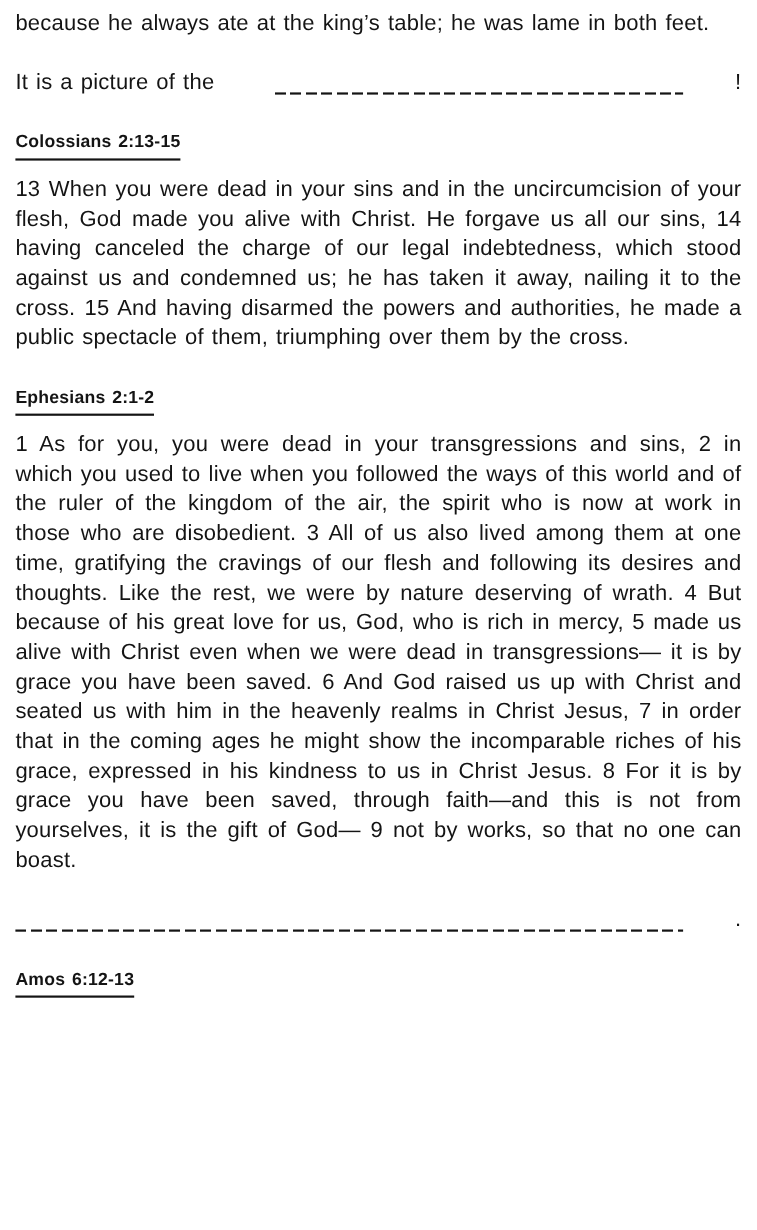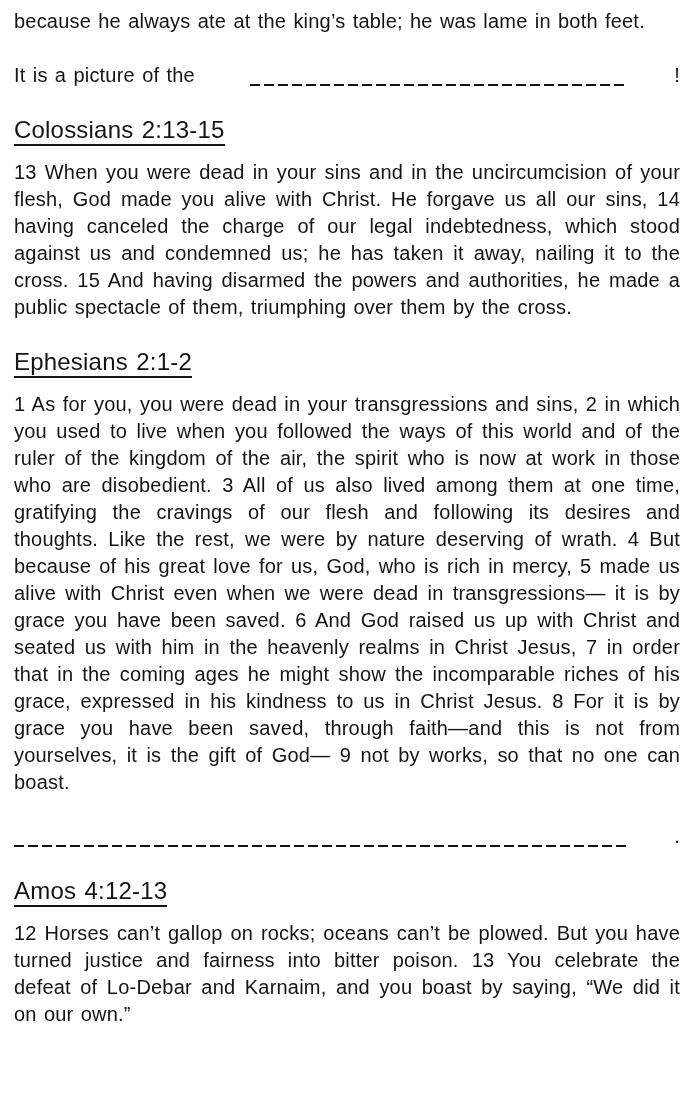--- a/index.html
+++ b/index.html
@@ -9,40 +9,40 @@
   }
   body {
     min-height: 1118px;
     font-family: "Liberation Sans", "DejaVu Sans", sans-serif;
     color: #141414;
     overflow: hidden;
   }
   .page {
     width: 688px;
     min-height: 1118px;
-    padding: 8px 8px 20px 14px;
+    padding: 8px 14px 20px 14px;
     background: #ffffff;
   }
   .doc-text {
     font-size: 20px;
     line-height: 27px;
     letter-spacing: 0.2px;
     word-spacing: 1.5px;
   }
   p.body-par {
     text-align: justify;
     margin-bottom: 27px;
   }
   .section { margin-bottom: 27px; }
   .section p.body-par { margin-bottom: 0; margin-top: 13px; }
   .section:last-child { margin-bottom: 0; }
   h2.scripture-heading {
-    font-size: 24px;
+    font-size: 16px;
     line-height: 27px;
-    font-weight: normal;
+    font-weight: bold;
     letter-spacing: 0.2px;
   }
   h2.scripture-heading .underlined {
     display: inline-block;
     border-bottom: 2px solid #141414;
     padding-bottom: 1px;
   }
   .fill-line {
     display: flex;
     align-items: flex-start;
@@ -96,18 +96,17 @@
     <p class="body-par">1 As for you, you were dead in your transgressions and sins, 2 in which you used to live when you followed the ways of this world and of the ruler of the kingdom of the air, the spirit who is now at work in those who are disobedient. 3 All of us also lived among them at one time, gratifying the cravings of our flesh and following its desires and thoughts. Like the rest, we were by nature deserving of wrath. 4 But because of his great love for us, God, who is rich in mercy, 5 made us alive with Christ even when we were dead in transgressions— it is by grace you have been saved. 6 And God raised us up with Christ and seated us with him in the heavenly realms in Christ Jesus, 7 in order that in the coming ages he might show the incomparable riches of his grace, expressed in his kindness to us in Christ Jesus. 8 For it is by grace you have been saved, through faith—and this is not from yourselves, it is the gift of God— 9 not by works, so that no one can boast.</p>
   </div>
 
   <div class="fill-line standalone-blank">
     <span class="blank-dashes"></span>
     <span class="fill-suffix">.</span>
   </div>
 
   <div class="section">
     <h2 class="scripture-heading">
-      <span class="underlined">Amos 4:12-13</span>
+      <span class="underlined">Amos 6:12-13</span>
     </h2>
-    <p class="body-par">12 Horses can’t gallop on rocks; oceans can’t be plowed. But you have turned justice and fairness into bitter poison. 13 You celebrate the defeat of Lo-Debar and Karnaim, and you boast by saying, “We did it on our own.”</p>
   </div>
 
 </div>
 
 </body></html>

